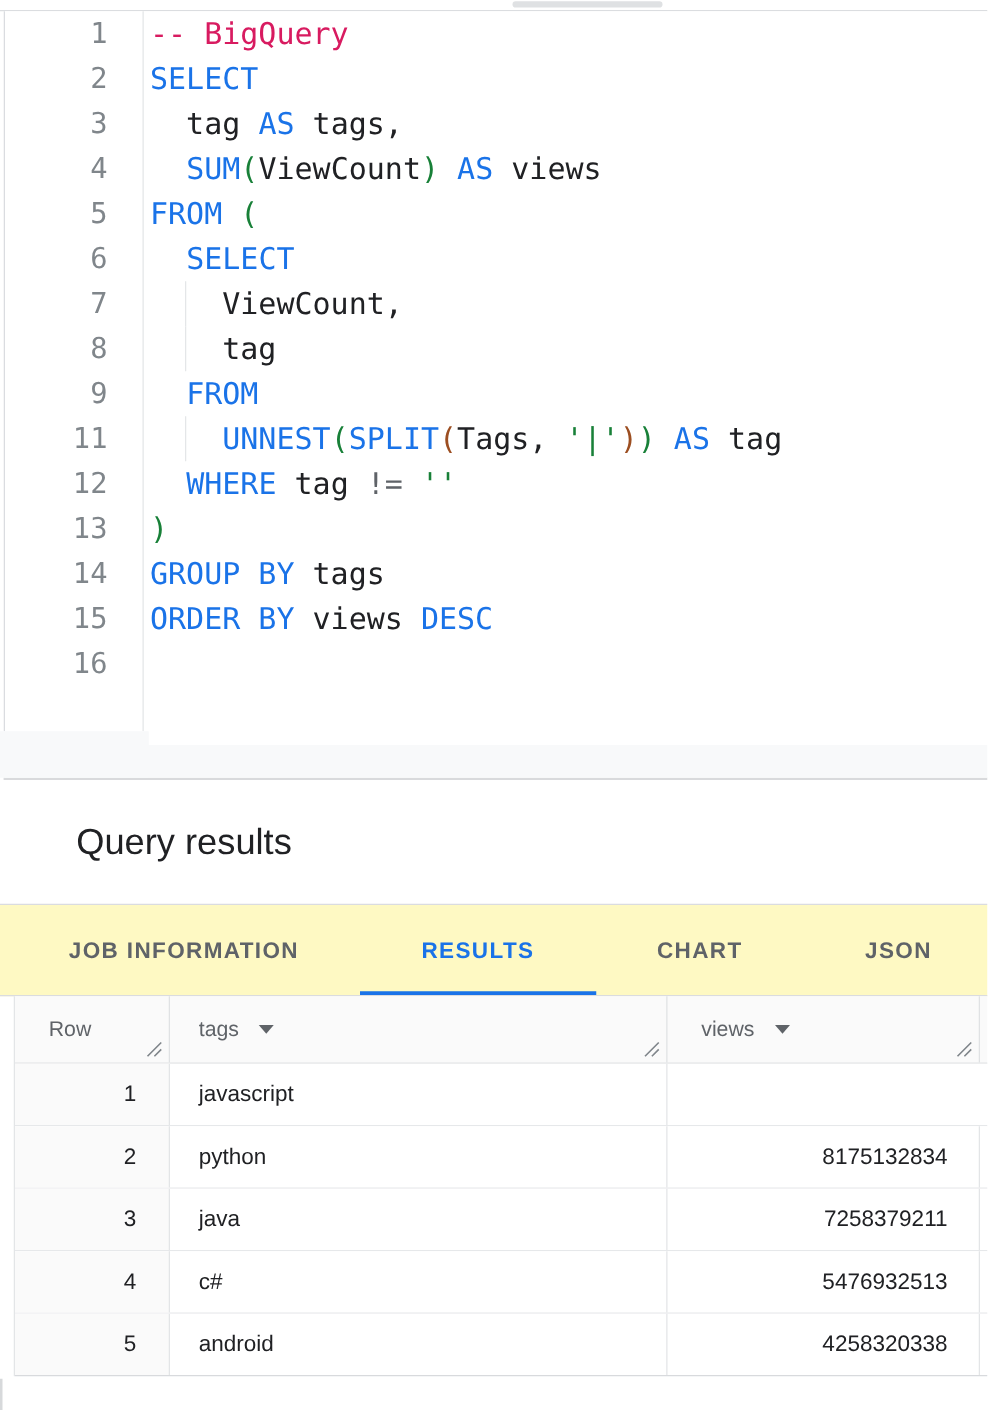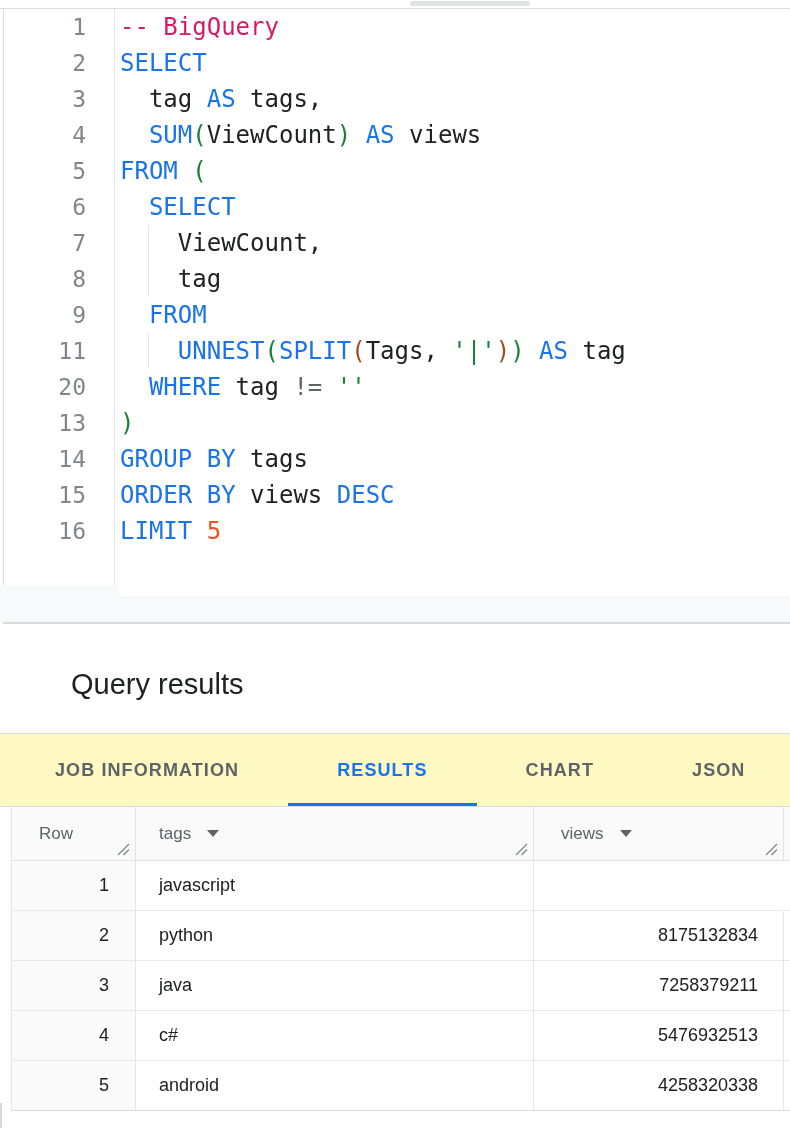--- a/index.html
+++ b/index.html
@@ -29,21 +29,21 @@
   .guide{position:absolute;left:144px;top:0;width:1px;height:36px;background:#E4E6E8}
   .tok-com{color:var(--com)} .tok-kw{color:var(--kw)} .tok-txt{color:var(--txt)}
   .tok-p1{color:var(--p1)} .tok-p2{color:var(--p2)} .tok-str{color:var(--str)}
   .tok-num{color:var(--num)} .tok-op{color:var(--op)}
   .strip{position:absolute;left:-4px;right:0;bottom:0;height:37px;background:#fff}
   .strip .notch{position:absolute;left:0;top:0;width:119px;height:100%;background:var(--strip)}
   .strip .band{position:absolute;left:0;right:0;top:11px;bottom:0;background:var(--strip)}
 
   
   .results-head{height:93px;border-bottom:1px solid #DADCE0;background:#fff}
-  .results-head h1{margin:16px;padding:28px 0 0 55px;font-size:29px;font-weight:400;
+  .results-head h1{margin:6px;padding:28px 0 0 55px;font-size:29px;font-weight:400;
        color:#202124}
 
   
   .tabbar{height:72px;border-bottom:1px solid #DADCE0;display:flex;align-items:stretch;
        padding-left:6px;background:#fef9c3}
   .tab{position:relative;display:flex;align-items:center;padding:0 49px;
        font-size:18px;font-weight:700;letter-spacing:1.1px;color:var(--tabin);
        cursor:pointer;white-space:nowrap}
   .tab.active{color:var(--tabact)}
   .tab.active::after{content:"";position:absolute;left:0;right:0;bottom:0;height:3px;
@@ -85,25 +85,25 @@
       <div class="code-line"><span class="ln">1</span><span class="code-text"><span class="tok-com">-- BigQuery</span></span></div>
       <div class="code-line"><span class="ln">2</span><span class="code-text"><span class="tok-kw">SELECT</span></span></div>
       <div class="code-line"><span class="ln">3</span><span class="code-text"><span class="tok-txt">  tag </span><span class="tok-kw">AS</span><span class="tok-txt"> tags,</span></span></div>
       <div class="code-line"><span class="ln">4</span><span class="code-text"><span class="tok-txt">  </span><span class="tok-kw">SUM</span><span class="tok-p1">(</span><span class="tok-txt">ViewCount</span><span class="tok-p1">)</span><span class="tok-txt"> </span><span class="tok-kw">AS</span><span class="tok-txt"> views</span></span></div>
       <div class="code-line"><span class="ln">5</span><span class="code-text"><span class="tok-kw">FROM</span><span class="tok-txt"> </span><span class="tok-p1">(</span></span></div>
       <div class="code-line"><span class="ln">6</span><span class="code-text"><span class="tok-txt">  </span><span class="tok-kw">SELECT</span></span></div>
       <div class="code-line"><div class="guide"></div><span class="ln">7</span><span class="code-text"><span class="tok-txt">    ViewCount,</span></span></div>
       <div class="code-line"><div class="guide"></div><span class="ln">8</span><span class="code-text"><span class="tok-txt">    tag</span></span></div>
       <div class="code-line"><span class="ln">9</span><span class="code-text"><span class="tok-txt">  </span><span class="tok-kw">FROM</span></span></div>
       <div class="code-line"><div class="guide"></div><span class="ln">11</span><span class="code-text"><span class="tok-txt">    </span><span class="tok-kw">UNNEST</span><span class="tok-p1">(</span><span class="tok-kw">SPLIT</span><span class="tok-p2">(</span><span class="tok-txt">Tags, </span><span class="tok-str">'|'</span><span class="tok-p2">)</span><span class="tok-p1">)</span><span class="tok-txt"> </span><span class="tok-kw">AS</span><span class="tok-txt"> tag</span></span></div>
-      <div class="code-line"><span class="ln">20</span><span class="code-text"><span class="tok-txt">  </span><span class="tok-kw">WHERE</span><span class="tok-txt"> tag </span><span class="tok-op">!=</span><span class="tok-txt"> </span><span class="tok-str">''</span></span></div>
+      <div class="code-line"><span class="ln">12</span><span class="code-text"><span class="tok-txt">  </span><span class="tok-kw">WHERE</span><span class="tok-txt"> tag </span><span class="tok-op">!=</span><span class="tok-txt"> </span><span class="tok-str">''</span></span></div>
       <div class="code-line"><span class="ln">13</span><span class="code-text"><span class="tok-p1">)</span></span></div>
       <div class="code-line"><span class="ln">14</span><span class="code-text"><span class="tok-kw">GROUP BY</span><span class="tok-txt"> tags</span></span></div>
       <div class="code-line"><span class="ln">15</span><span class="code-text"><span class="tok-kw">ORDER BY</span><span class="tok-txt"> views </span><span class="tok-kw">DESC</span></span></div>
-      <div class="code-line"><span class="ln">16</span><span class="code-text"><span class="tok-kw">LIMIT</span><span class="tok-txt"> </span><span class="tok-num">5</span></span></div>
+      <div class="code-line"><span class="ln">16</span></div>
     </div>
   <div class="strip">
     <div class="notch"></div>
     <div class="band"></div>
   </div>
 </div>
 
 <div class="results-head">
   <h1>Query results</h1>
 </div>

